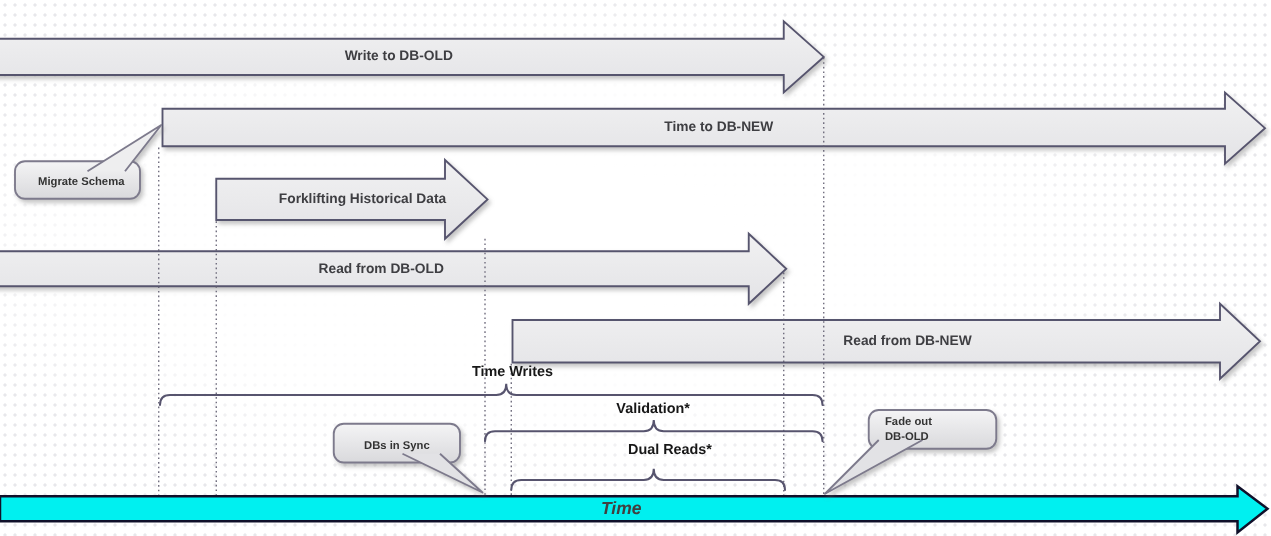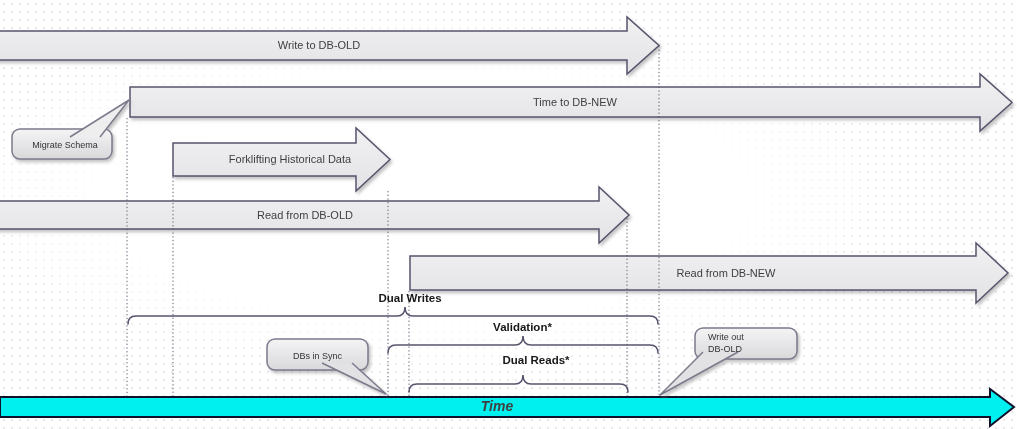--- a/index.html
+++ b/index.html
@@ -22,20 +22,21 @@
       linear-gradient(rgba(255,255,255,0.55), rgba(255,255,255,0.55));
   }
   svg.layer{position:absolute;inset:0;}
   .lbl{
     position:absolute;
     color:#3e3e42;
     font-size:11px;
     text-align:center;
     white-space:nowrap;
     line-height:14px;
+    font-weight:bold;
   }
   .lbl.bold{font-weight:bold;color:#171717;font-size:11.5px;}
   .lbl.small{font-size:9px;color:#333;}
   .lbl.left{text-align:left;}
   .lbl.time{
     font-size:14px;font-style:italic;color:#404040;font-weight:bold;
   }
   .callout-line{display:block;}
 </style>
 </head>
@@ -105,30 +106,30 @@
   <div class="lbl" style="left:0;width:638px;top:38px;">Write to DB-OLD</div>
 
   <div class="lbl" style="left:135px;width:880px;top:95px;">Time to DB-NEW</div>
 
   <div class="lbl" style="left:187px;width:206px;top:152px;">Forklifting Historical Data</div>
 
   <div class="lbl" style="left:0;width:610px;top:208px;">Read from DB-OLD</div>
 
   <div class="lbl" style="left:410px;width:580px;top:266px;padding-left:26px;">Read from DB-NEW</div>
 
-  <div class="lbl bold" style="left:340px;width:140px;top:291px;">Dual Writes</div>
+  <div class="lbl bold" style="left:340px;width:140px;top:291px;">Time Writes</div>
 
   <div class="lbl bold" style="left:450px;width:145px;top:320px;">Validation*</div>
 
   <div class="lbl bold" style="left:460px;width:152px;top:353px;">Dual Reads*</div>
 
   <div class="lbl small" style="left:12px;width:106px;top:138px;">Migrate Schema</div>
 
   <div class="lbl small" style="left:267px;width:101px;top:349px;">DBs in Sync</div>
 
   <div class="lbl small left" style="left:708px;width:86px;top:331px;line-height:12px;">
-    <span class="callout-line">Write out</span>
+    <span class="callout-line">Fade out</span>
     <span class="callout-line">DB-OLD</span>
   </div>
 
   <div class="lbl time" style="left:0;width:994px;top:399px;">Time</div>
 
 </div>
 
 </body></html>

